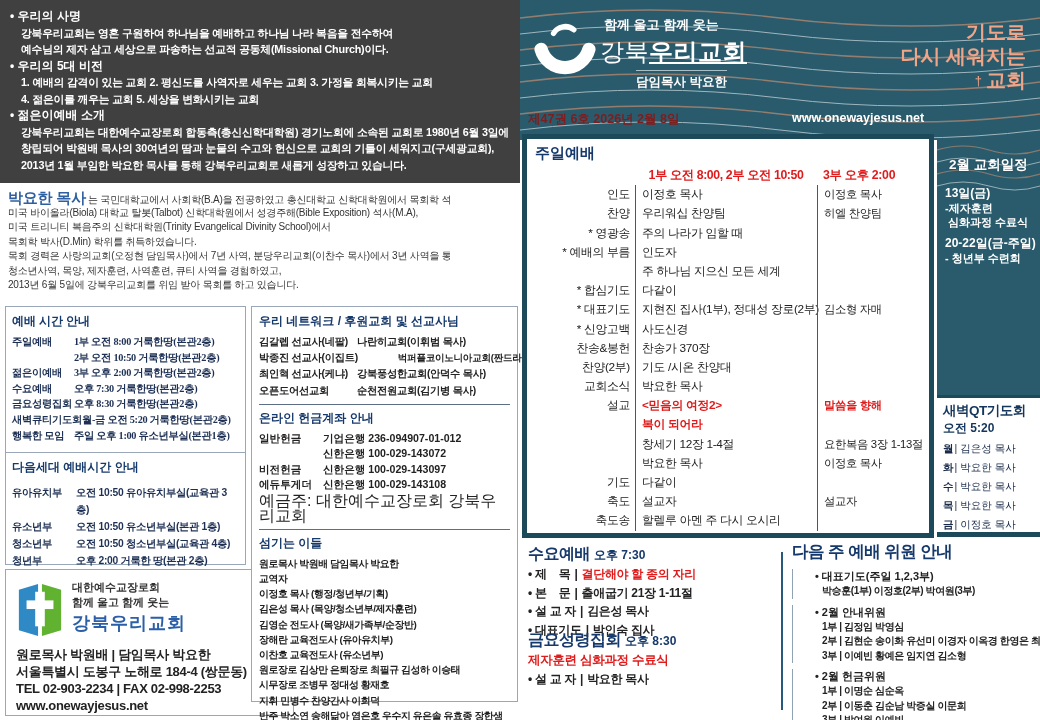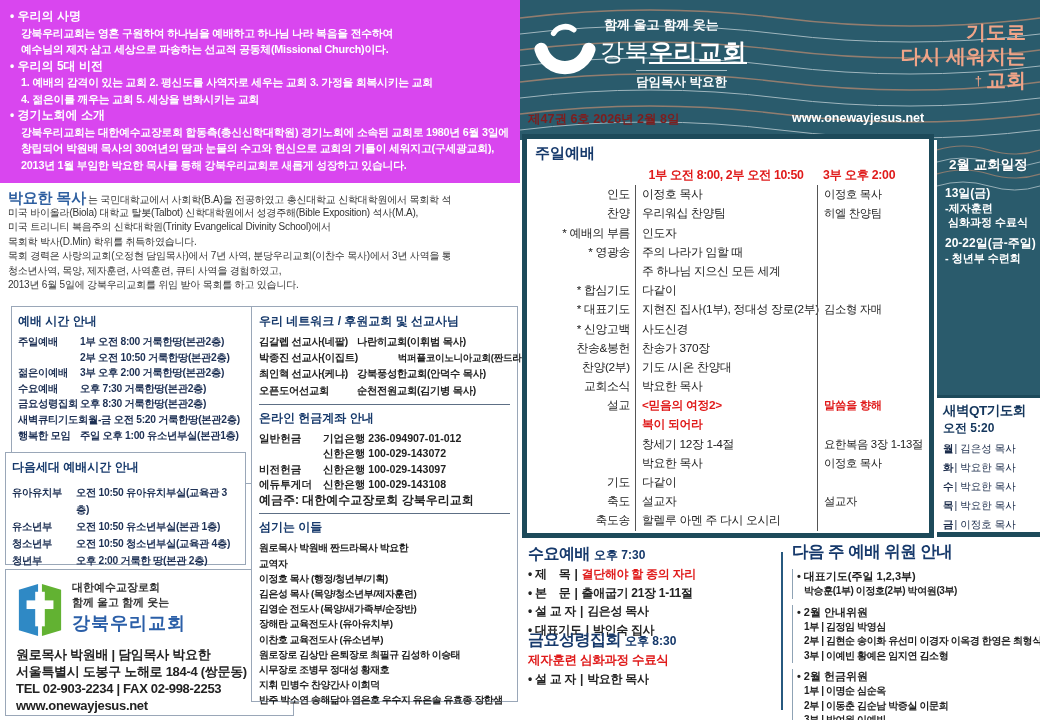--- a/index.html
+++ b/index.html
@@ -1,21 +1,21 @@
 <!DOCTYPE html>
 <html><head>
 <meta charset="utf-8">
 <style>
   html,body{margin:0;padding:0;}
   body{width:1040px;height:720px;position:relative;background:#ffffff;
        font-family:"Liberation Sans","DejaVu Sans",sans-serif;overflow:hidden;}
   .abs{position:absolute;}
 
   
-  .mission-panel{left:0;top:0;width:520px;height:183px;background:#d946ef;color:#fff;
+  .mission-panel{left:0;top:0;width:520px;height:183px;background:#404040;color:#fff;
     box-sizing:border-box;padding:8px 10px;}
   .m-title{font-size:12px;font-weight:700;line-height:16.5px;}
   .m-line{font-size:10.8px;font-weight:600;line-height:16.5px;padding-left:11px;white-space:nowrap;letter-spacing:-0.2px;}
 
   
   .pastor-panel{left:0;top:183px;width:520px;height:123px;background:#fff;box-sizing:border-box;padding:7px 8px;}
   .p-name{font-size:15px;font-weight:700;color:#2e5fa0;margin-right:2px;}
   .p-line{font-size:10px;color:#333;line-height:14.4px;white-space:nowrap;letter-spacing:-0.2px;width:442px;overflow:hidden;}
   .p-first{height:16px;line-height:16px;}
   .pastor-photo{right:3px;top:186px;width:66px;height:114px;}
@@ -46,21 +46,21 @@
   .qt-box{left:937px;top:395px;width:103px;height:142px;background:#fff;box-sizing:border-box;
     border-top:3px solid #1d4a5a;border-bottom:5px solid #1d4a5a;padding:4px 0 0 6px;}
   .qt-title{font-size:13.5px;font-weight:800;color:#14365c;letter-spacing:-0.5px;}
   .qt-time{font-size:12px;font-weight:600;color:#14365c;margin-bottom:2px;}
   .qt-row{font-size:10.5px;color:#1a2b4a;line-height:19px;white-space:nowrap;}
   .qt-day{font-weight:800;}
   .qt-row .sep{margin:0 3px 0 1px;color:#1a2b4a;}
 
   
   .lbox{background:#fff;border:1px solid #9aa7b8;box-sizing:border-box;padding:6px 6px;}
-  .box-worship{left:11px;top:306px;width:241px;height:178px;}
+  .box-worship{left:5px;top:306px;width:241px;height:178px;font-family:Liberation Serif, serif;}
   .box-nextgen{left:5px;top:452px;width:241px;height:113px;}
   .box-footer{left:5px;top:569px;width:289px;height:147px;padding:0;}
   .lb-title{font-size:12px;font-weight:800;color:#16396b;margin-bottom:4px;}
   .wt-row{display:flex;font-size:10.3px;font-weight:700;color:#1d3054;line-height:15.6px;letter-spacing:-0.3px;}
   .wt-label{min-width:62px;flex-shrink:0;}
   .wt-val{white-space:nowrap;}
   .ng-row{display:flex;font-size:10.3px;font-weight:700;color:#1d3054;line-height:17px;letter-spacing:-0.3px;}
   .ng-label{min-width:64px;flex-shrink:0;}
   .box-nextgen .lb-title{margin-bottom:8px;}
 
@@ -75,21 +75,21 @@
   
   .midbox{left:251px;top:306px;width:267px;height:396px;background:#fff;border:1px solid #9aa7b8;box-sizing:border-box;padding:6px 7px;}
   .mid-sec{padding-bottom:5px;}
   .mid-sec + .mid-sec{border-top:1px solid #5d6f85;padding-top:5px;}
   .net-row{display:flex;font-size:10.3px;font-weight:700;color:#222;line-height:16.2px;letter-spacing:-0.3px;}
   .net-left{min-width:98px;flex-shrink:0;}
   .net-right{white-space:nowrap;}
   .net-right.small{font-size:9.6px;padding-left:40px;}
   .ac-row{display:flex;font-size:10.6px;font-weight:700;color:#222;line-height:15.5px;}
   .ac-label{min-width:64px;flex-shrink:0;}
-  .ac-note{font-size:12px;font-weight:700;color:#222;line-height:15.5px;}
+  .ac-note{font-size:16px;font-weight:400;color:#222;line-height:15.5px;}
   .sv-line{font-size:9.9px;font-weight:700;color:#222;line-height:15.2px;white-space:nowrap;letter-spacing:-0.4px;}
 
   
   .sunday-box{left:522px;top:134px;width:412px;height:404px;background:#fff;border:5px solid #1d4a5a;
     box-sizing:border-box;padding:3px 0 0 0;}
   .sun-title{font-size:15px;font-weight:800;color:#16396b;padding:2px 0 3px 8px;}
   .srow{display:grid;grid-template-columns:108px 182px 1fr;height:19.2px;line-height:19.2px;
     font-size:11.8px;color:#222;letter-spacing:-0.3px;}
   .srow .lc{text-align:right;padding-right:5px;white-space:nowrap;}
   .srow .mc{padding-left:6px;border-left:1px solid #555;white-space:nowrap;}
@@ -107,38 +107,38 @@
   .bm-row{font-size:12px;font-weight:700;color:#222;line-height:18.5px;white-space:nowrap;letter-spacing:-0.3px;}
   .bm-row .bullet{margin-right:3px;}
   .bm-row .lbl{white-space:pre;}
   .bm-row .sep{margin:0 4px;}
   .fri-sub{font-size:12.5px;font-weight:800;color:#e01b1b;line-height:19px;letter-spacing:-0.3px;}
   .vdivider{left:781px;top:552px;width:2px;height:158px;background:#27597f;}
 
   
   .nextweek{left:792px;top:541px;width:246px;}
   .nw-title{font-size:16.5px;font-weight:800;color:#16396b;letter-spacing:-0.5px;margin-bottom:6px;}
-  .nw-group{margin-bottom:6px;padding-left:4px;border-left:1px solid #8fa3b5;}
+  .nw-group{margin-bottom:6px;padding-left:22px;border-left:1px solid #8fa3b5;}
   .nw-gtitle{font-size:11px;font-weight:800;color:#222;line-height:15px;}
   .nw-gtitle .bullet{margin-right:3px;}
   .nw-line{font-size:10px;font-weight:700;color:#222;line-height:14.5px;white-space:nowrap;letter-spacing:-0.4px;padding-left:7px;}
 </style>
 </head>
 <body>
 
 <div>
 
   <section class="abs mission-panel">
     <div class="m-title"><span>•</span> <span>우리의 사명</span></div>
     <div class="m-line">강북우리교회는 영혼 구원하여 하나님을 예배하고 하나님 나라 복음을 전수하여</div>
     <div class="m-line">예수님의 제자 삼고 세상으로 파송하는 선교적 공동체(Missional Church)이다.</div>
     <div class="m-title"><span>•</span> <span>우리의 5대 비전</span></div>
     <div class="m-line">1. 예배의 감격이 있는 교회   2. 평신도를 사역자로 세우는 교회   3. 가정을 회복시키는 교회</div>
     <div class="m-line">4. 젊은이를 깨우는 교회      5. 세상을 변화시키는 교회</div>
-    <div class="m-title"><span>•</span> <span>경기노회에 소개</span></div>
+    <div class="m-title"><span>•</span> <span>젊은이예배 소개</span></div>
     <div class="m-line">강북우리교회는 대한예수교장로회 합동측(총신신학대학원) 경기노회에 소속된 교회로 1980년 6월 3일에</div>
     <div class="m-line">창립되어 박원배 목사의 30여년의 땀과 눈물의 수고와 헌신으로 교회의 기틀이 세워지고(구세광교회),</div>
     <div class="m-line">2013년 1월 부임한 박요한 목사를 통해 강북우리교회로 새롭게 성장하고 있습니다.</div>
   </section>
 
   <section class="abs pastor-panel">
     <div class="p-line p-first"><span class="p-name">박요한 목사</span><span>는 국민대학교에서 사회학(B.A)을 전공하였고 총신대학교 신학대학원에서 목회학 석사(M.Div),</span></div>
     <div class="p-line">미국 바이올라(Biola) 대학교 탈봇(Talbot) 신학대학원에서  성경주해(Bible Exposition) 석사(M.A),</div>
     <div class="p-line">미국 트리니티 복음주의 신학대학원(Trinity  Evangelical Divinity School)에서</div>
     <div class="p-line">목회학 박사(D.Min) 학위를 취득하였습니다.</div>
@@ -326,21 +326,21 @@
           <span>신한은행 100-029-143097</span>
         </div>
       <div class="ac-row">
           <span class="ac-label">에듀투게더</span>
           <span>신한은행 100-029-143108</span>
         </div>
       <div class="ac-note">예금주: 대한예수교장로회 강북우리교회</div>
     </div>
     <div class="mid-sec">
       <div class="lb-title">섬기는 이들</div>
-      <div class="sv-line">원로목사 박원배    짠드라목사 박요한</div>
+      <div class="sv-line">원로목사 박원배    담임목사 박요한</div>
       <div class="sv-line">교역자</div>
       <div class="sv-line">이정호 목사 (행정/청년부/기획)</div>
       <div class="sv-line">김은성 목사 (목양/청소년부/제자훈련)</div>
       <div class="sv-line">김영순 전도사 (목양/새가족부/순장반)</div>
       <div class="sv-line">장해란 교육전도사 (유아유치부)</div>
       <div class="sv-line">이찬호 교육전도사 (유소년부)</div>
       <div class="sv-line">원로장로 김상만    은퇴장로 최필규 김성하 이승태</div>
       <div class="sv-line">시무장로 조병무 정대성 황재호</div>
       <div class="sv-line">지휘 민병수    찬양간사 이희덕</div>
       <div class="sv-line">반주 박소연 송해닮아 염은호 우수지 유은솔 유효종 장한샘</div>
@@ -358,27 +358,27 @@
         <div class="lc">인도</div>
         <div class="mc">이정호 목사</div>
         <div class="tc">이정호 목사</div>
       </div>
     <div class="srow">
         <div class="lc">찬양</div>
         <div class="mc">우리워십 찬양팀</div>
         <div class="tc">히엘 찬양팀</div>
       </div>
     <div class="srow">
+        <div class="lc">* 영광송</div>
+        <div class="mc">주의 나라가 임할 때</div>
+        <div class="tc"></div>
+      </div>
+    <div class="srow">
         <div class="lc">* 예배의 부름</div>
         <div class="mc">인도자</div>
-        <div class="tc"></div>
-      </div>
-    <div class="srow">
-        <div class="lc">* 영광송</div>
-        <div class="mc">주의 나라가 임할 때</div>
         <div class="tc"></div>
       </div>
     <div class="srow">
         <div class="lc"></div>
         <div class="mc">주 하나님 지으신 모든 세계</div>
         <div class="tc"></div>
       </div>
     <div class="srow">
         <div class="lc">* 합심기도</div>
         <div class="mc">다같이</div>

